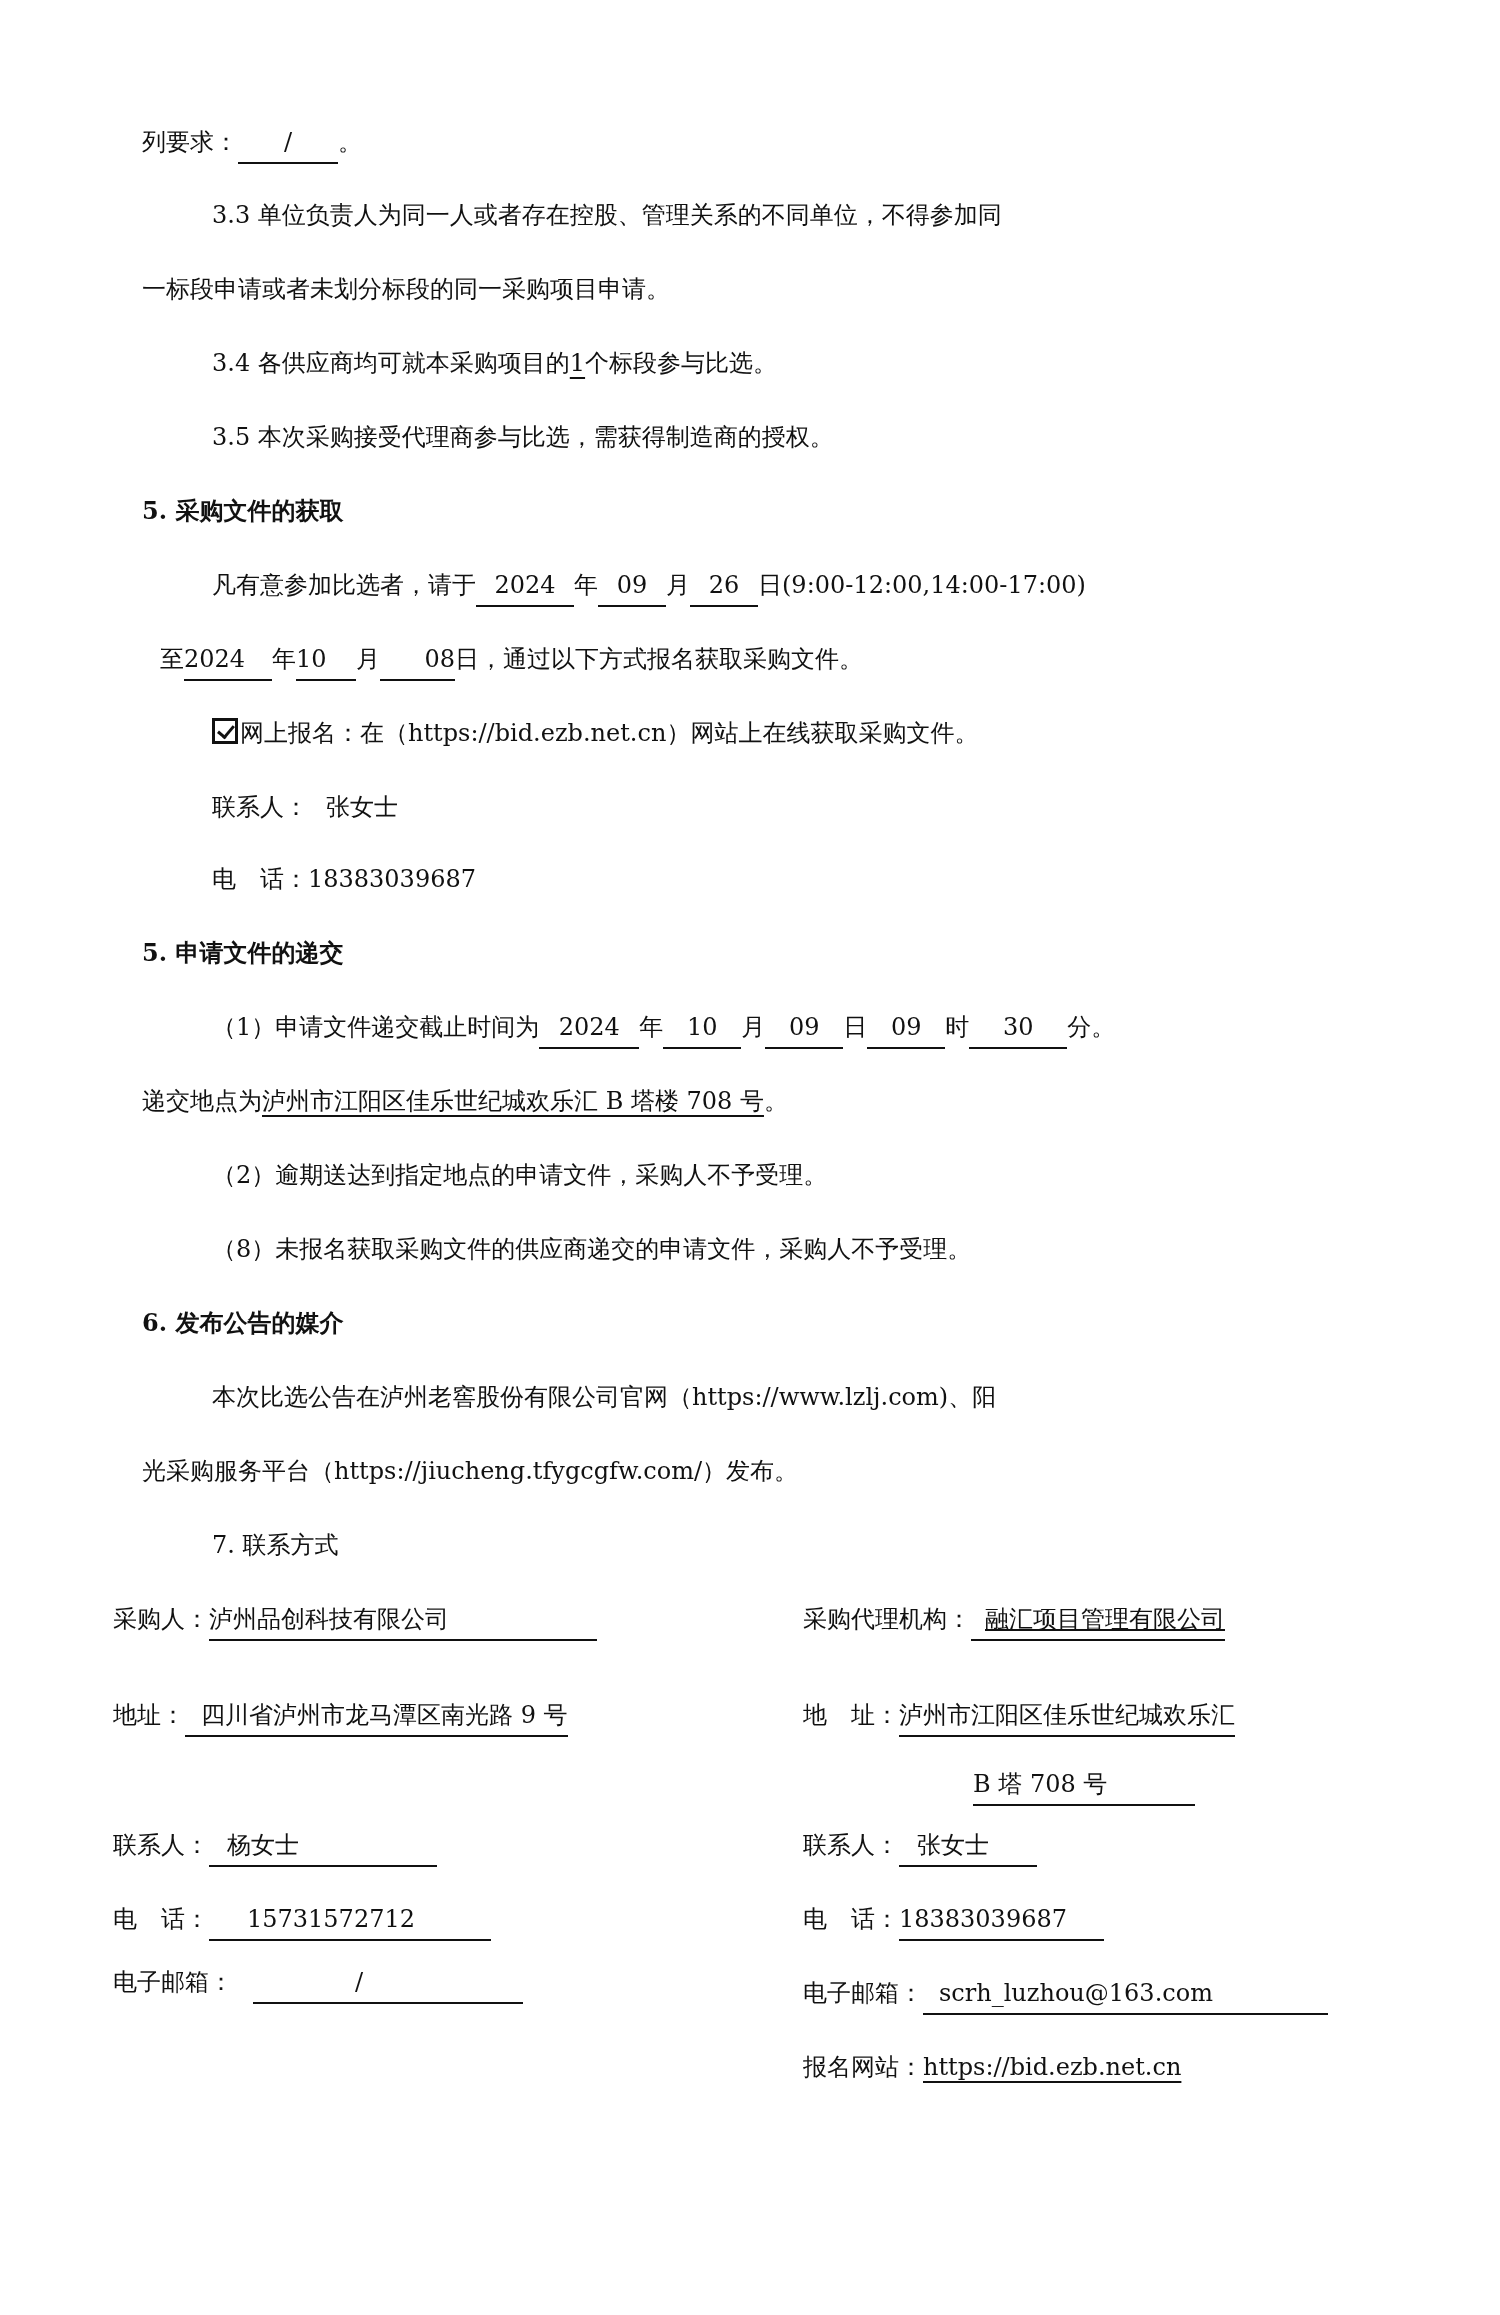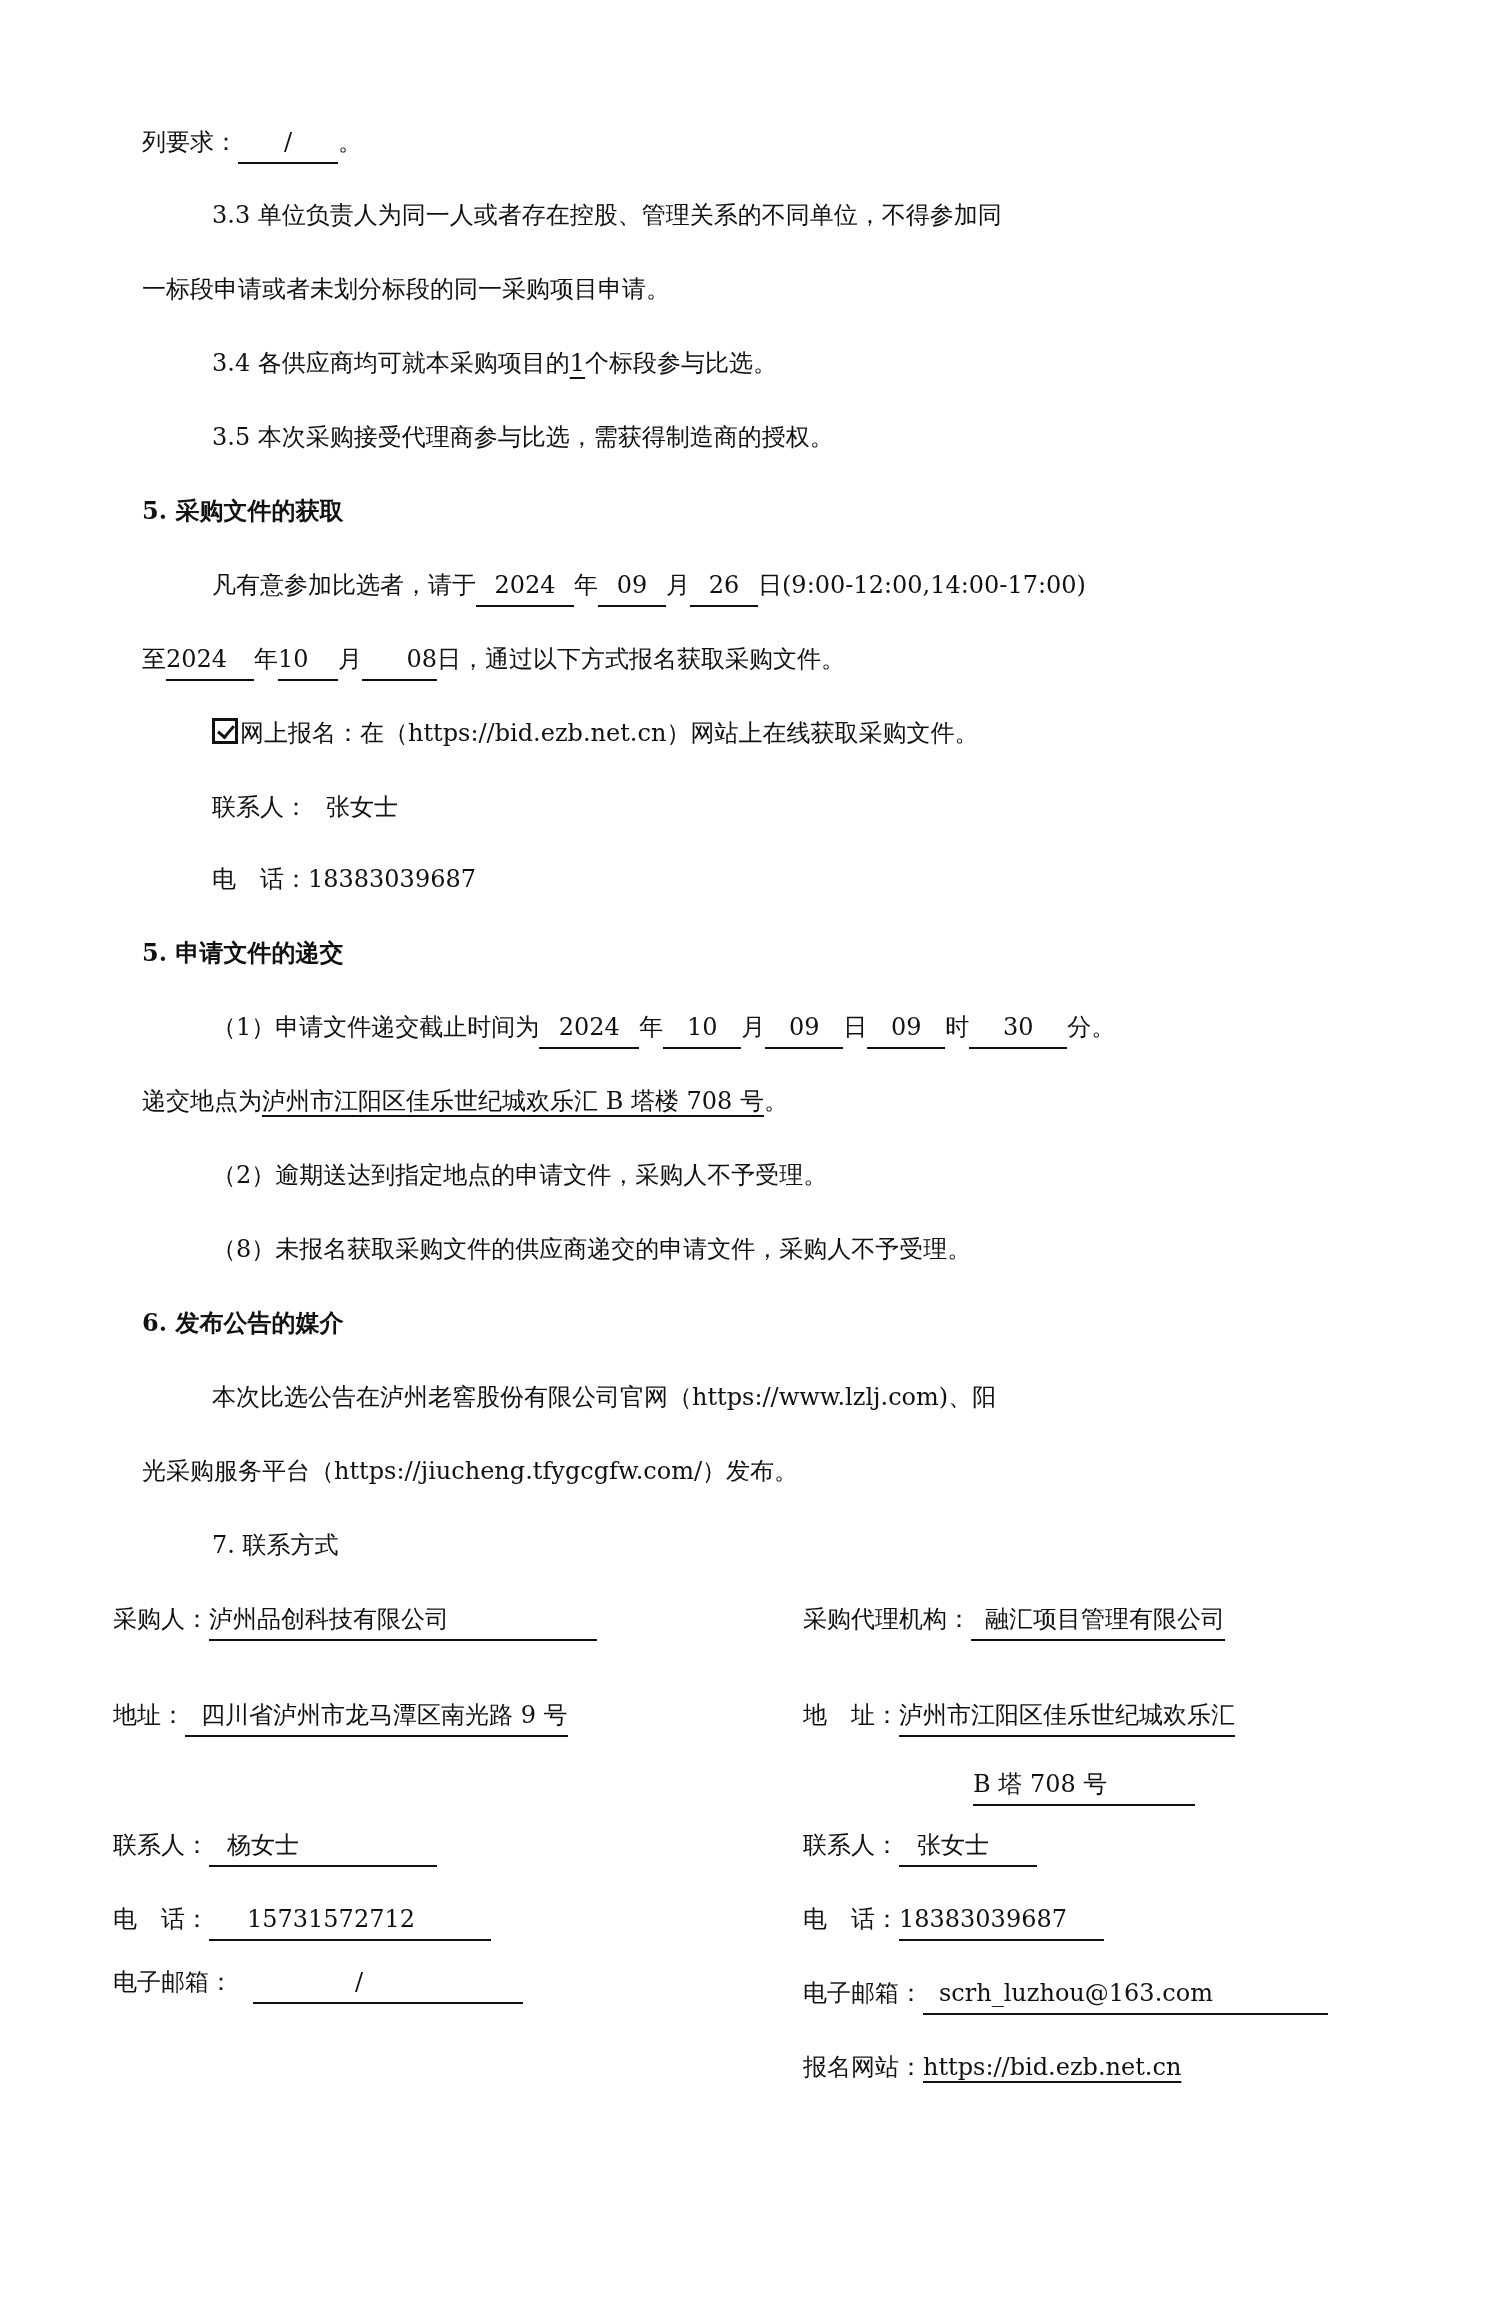--- a/index.html
+++ b/index.html
@@ -24,21 +24,21 @@
 <div class="line" style="top:267px;left:142px;">一标段申请或者未划分标段的同一采购项目申请。</div>
 <div class="line" style="top:341px;left:212px;">
   <span>3.4 各供应商均可就本采购项目的</span><span class="u">1</span><span>个标段参与比选。</span>
 </div>
 <div class="line" style="top:415px;left:212px;">3.5 本次采购接受代理商参与比选，需获得制造商的授权。</div>
 
 <div class="line b" style="top:489px;left:142px;">5. 采购文件的获取</div>
 <div class="line" style="top:563px;left:212px;">
   <span>凡有意参加比选者，请于</span><span class="ul" style="width:98px;text-align:center;">2024</span><span>年</span><span class="ul" style="width:68px;text-align:center;">09</span><span>月</span><span class="ul" style="width:68px;text-align:center;">26</span><span>日</span><span>(9:00-12:00,14:00-17:00)</span>
 </div>
-<div class="line" style="top:637px;left:142px;">
+<div class="line" style="top:637px;left:160px;">
   <span>至</span><span class="ul" style="width:88px;">2024</span><span>年</span><span class="ul" style="width:60px;">10</span><span>月</span><span class="ul" style="width:75px;text-align:right;">08</span><span>日，通过以下方式报名获取采购文件。</span>
 </div>
 <div class="line" style="top:711px;left:212px;">
   <span class="check"></span><span>网上报名：在（https://bid.ezb.net.cn）网站上在线获取采购文件。</span>
 </div>
 <div class="line" style="top:785px;left:212px;">
   <span>联系人：</span><span style="margin-left:18px;">张女士</span>
 </div>
 <div class="line" style="top:857px;left:212px;">
   <span>电　话：</span><span>18383039687</span>
@@ -70,21 +70,21 @@
   <span>联系人：</span><span class="ul" style="width:228px;padding-left:18px;box-sizing:border-box;">杨女士</span>
 </div>
 <div class="line" style="top:1897px;left:113px;">
   <span>电　话：</span><span class="ul" style="width:282px;padding-left:38px;box-sizing:border-box;">15731572712</span>
 </div>
 <div class="line" style="top:1912px;left:113px;margin-top:48px;">
   <span>电子邮箱：</span><span class="ul" style="margin-left:20px;width:270px;padding-left:102px;box-sizing:border-box;">/</span>
 </div>
 
 <div class="line" style="top:1597px;left:803px;">
-  <span>采购代理机构：</span><span class="ul" style="padding-left:14px;">融汇项目管理有限公司</span>
+  <span>采购代理机构：</span><span class="ul" style="padding-left:14px;text-decoration:underline;">融汇项目管理有限公司</span>
 </div>
 <div class="line" style="top:1693px;left:803px;">
   <span>地　址：</span><span class="ul">泸州市江阳区佳乐世纪城欢乐汇</span>
 </div>
 <div class="line" style="top:1762px;left:973px;">
   <span class="ul" style="width:222px;">B 塔 708 号</span>
 </div>
 <div class="line" style="top:1823px;left:803px;">
   <span>联系人：</span><span class="ul" style="width:138px;padding-left:18px;box-sizing:border-box;">张女士</span>
 </div>

